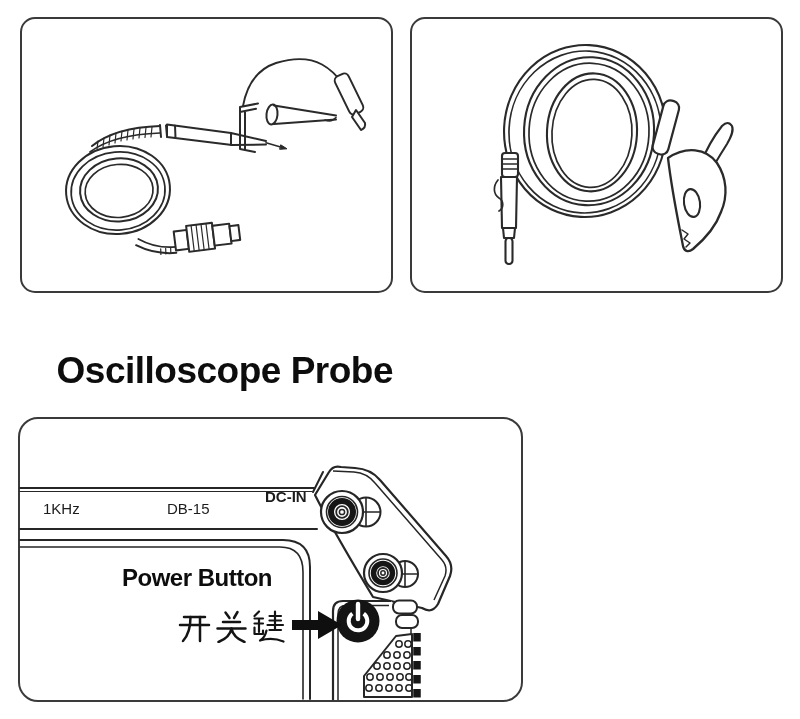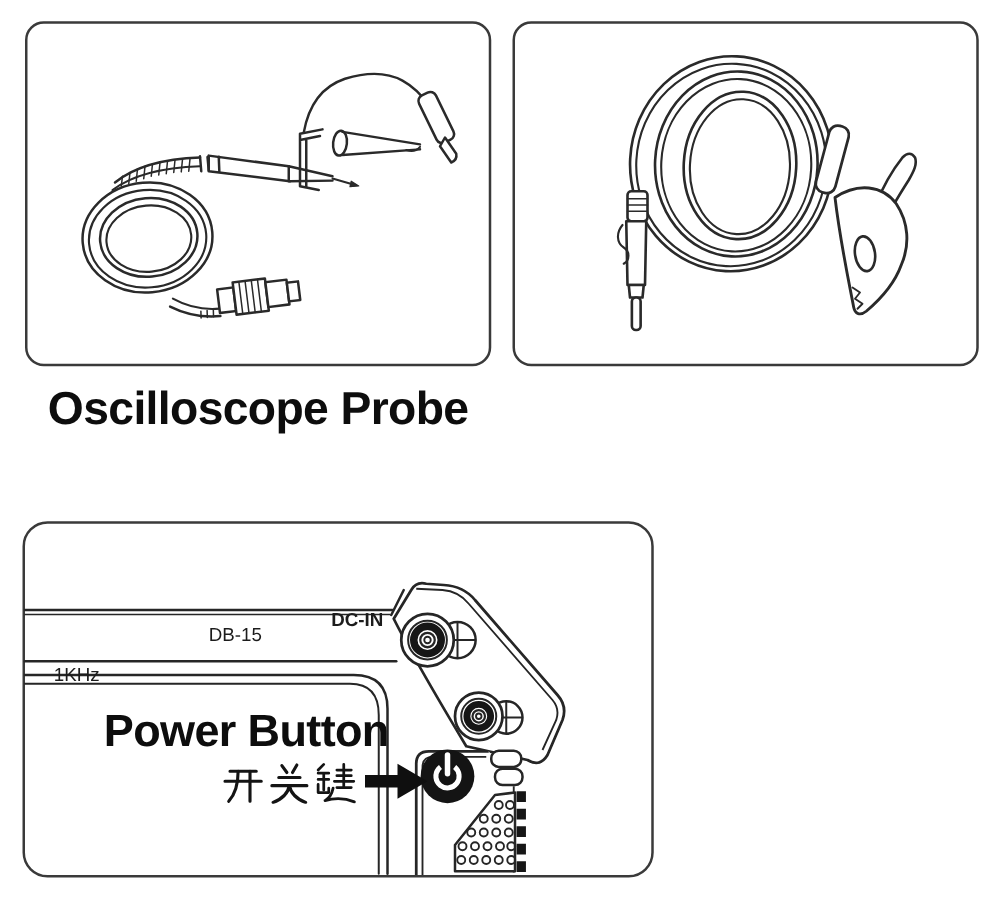--- a/index.html
+++ b/index.html
@@ -7,32 +7,32 @@
               font-family:"Liberation Sans", sans-serif; }
   #stage { position:relative; width:800px; height:719px; background:#fff; }
 
   .panel-box { position:absolute; border:2px solid #3a3a3a; background:#fff; }
   #probe-box   { left:20px;  top:17px;  width:373px; height:276px; border-radius:15px; }
   #ground-box  { left:410px; top:17px;  width:373px; height:276px; border-radius:15px; }
   #device-box  { left:18px;  top:417px; width:505px; height:285px; border-radius:20px; }
 
   .art { position:absolute; pointer-events:none; }
 
-  .caption { position:absolute; text-align:center; font-weight:bold; font-size:37px;
-             color:#0d0d0d; letter-spacing:-0.5px; }
+  .caption { position:absolute; text-align:right; font-weight:bold; font-size:37px;
+             color:#0d0d0d; letter-spacing:-0.5px;margin-top:44px; }
   #probe-caption  { left:20px;  top:306px; width:373px; }
   #ground-caption { left:410px; top:306px; width:373px; }
 
   .port-label { position:absolute; font-size:15px; color:#1c1c1c; }
-  #port-1khz { left:43px;  top:500px;margin-top:32px; }
+  #port-1khz { left:43px;  top:500px; }
   #port-db15 { left:167px; top:500px; }
   #port-dcin { left:265px; top:488px;font-weight:bold; }
 
   #power-label-en { position:absolute; left:57px; top:564px; width:280px;
-                    text-align:center; font-size:36px; font-weight:bold;
+                    text-align:center; font-size:24px; font-weight:bold;
                     color:#0d0d0d; letter-spacing:-0.5px; }
 
   #power-label-zh { position:absolute; left:178px; top:610px; width:107px; height:33px; }
   .sr-only { position:absolute; width:1px; height:1px; overflow:hidden;
              clip:rect(0 0 0 0); white-space:nowrap; }
 
   #logo { position:absolute; left:560px; top:600px; width:200px; height:52px; }
   #logo-swirl { position:absolute; left:0; top:0; width:50px; height:50px; }
   #logo-text { position:absolute; left:37px; top:9px; white-space:nowrap;
                transform:scaleX(0.72); transform-origin:left center; }

